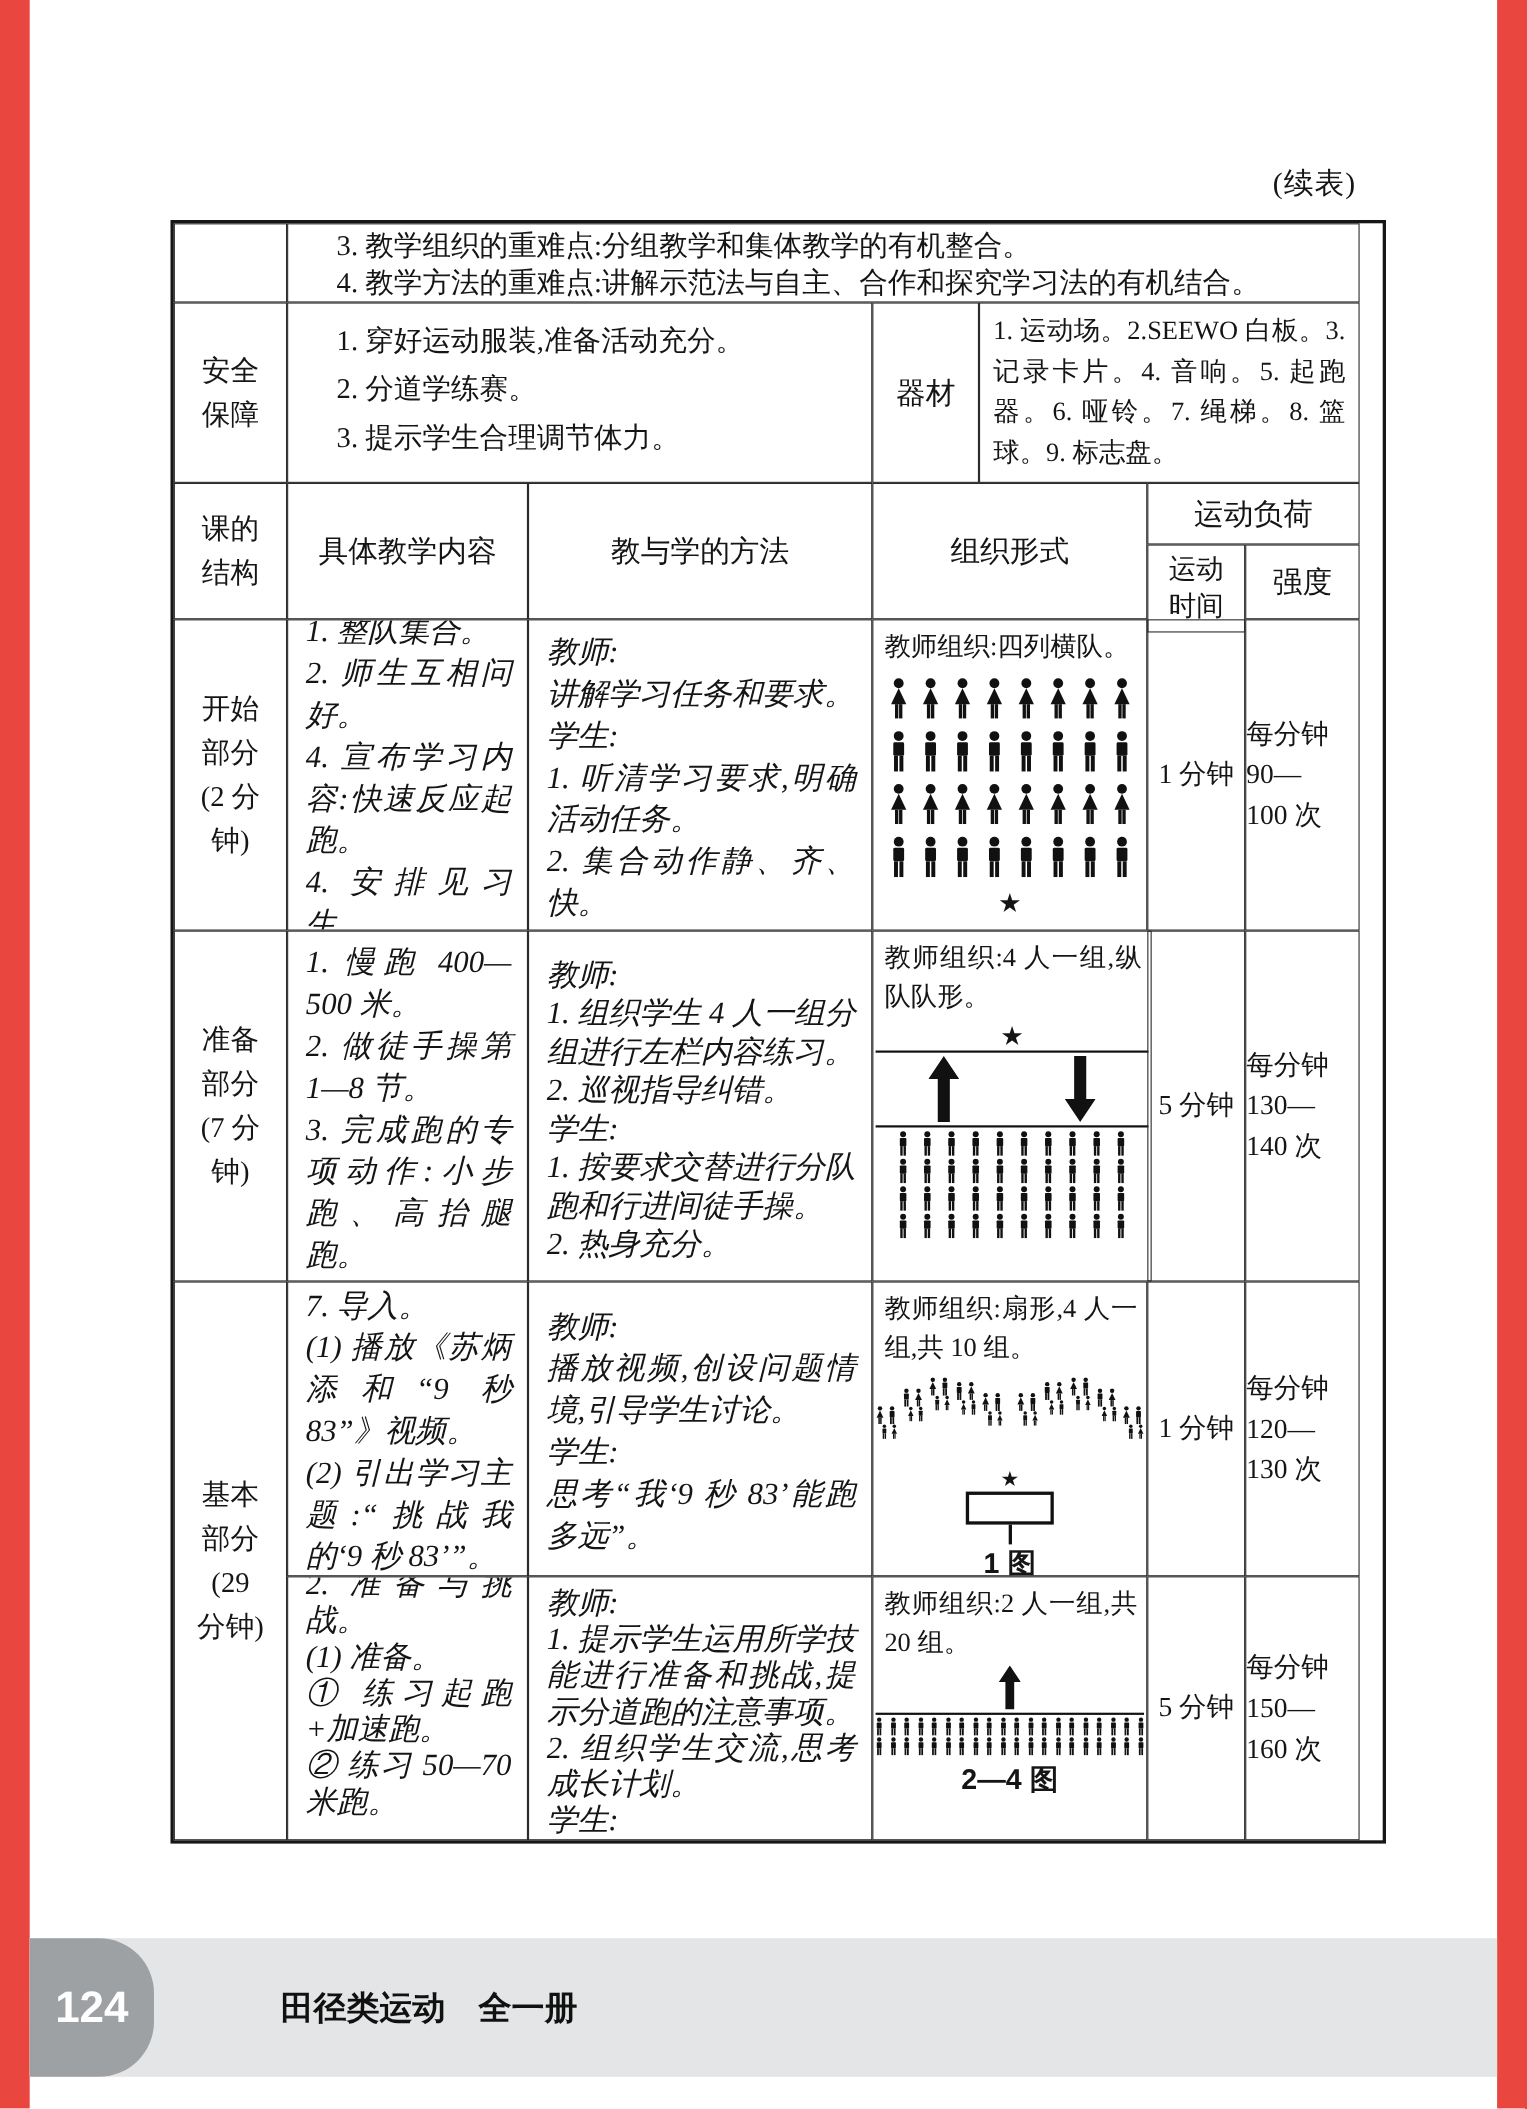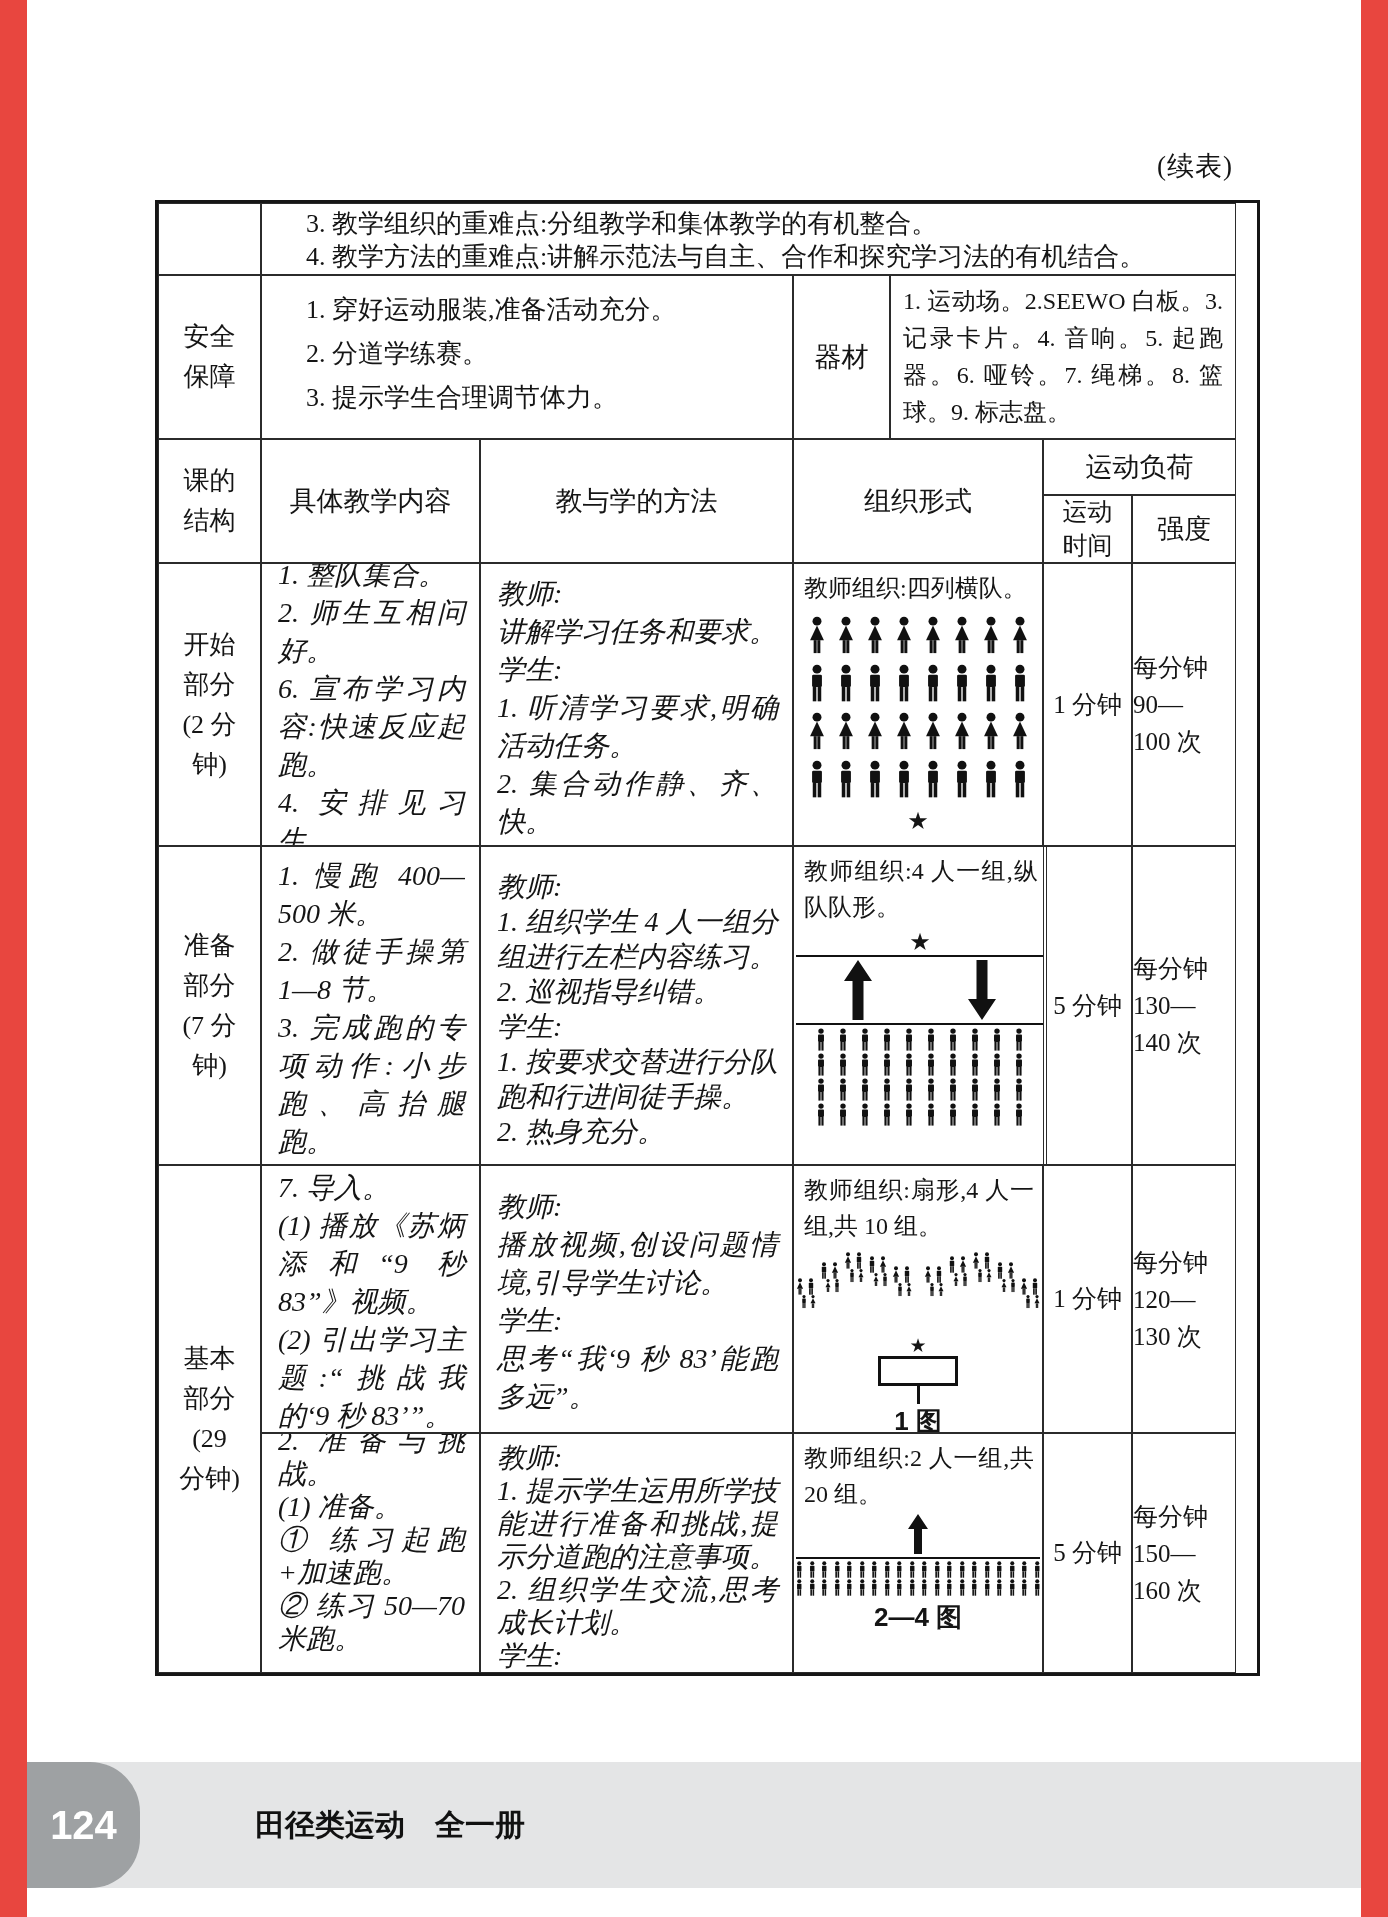--- a/index.html
+++ b/index.html
@@ -101,34 +101,34 @@
     </div>
     <div class="cell hdr" style="left:322px;top:236px;width:313px;height:124px;">
       <span>教与学的方法</span>
     </div>
     <div class="cell hdr" style="left:635px;top:236px;width:250px;height:124px;">
       <span>组织形式</span>
     </div>
     <div class="cell hdr" style="left:885px;top:236px;width:193px;height:56px;">
       <span>运动负荷</span>
     </div>
-    <div class="cell lbl" style="left:885px;top:292px;width:89px;height:68px;font-size:25px;line-height:34px;">
+    <div class="cell lbl" style="left:885px;top:292px;width:89px;height:80px;font-size:25px;line-height:34px;">
       <span class="lbl-inner w56" style="width:52px;">运动时间</span>
     </div>
     <div class="cell hdr" style="left:974px;top:292px;width:104px;height:68px;">
       <span>强度</span>
     </div>
 
     <div class="cell lbl" style="left:0;top:360px;width:103px;height:283px;">
       <span class="lbl-inner">开始部分(2 分钟)</span>
     </div>
     <div class="cell lines vcenter body-txt" style="left:103px;top:360px;width:219px;height:283px;">
         <div>1. 整队集合。</div>
         <div>2. 师生互相问好。</div>
-        <div>6. 宣布学习内容:快速反应起跑。</div>
+        <div>4. 宣布学习内容:快速反应起跑。</div>
         <div>4. 安排见习生。</div>
       </div>
     <div class="cell lines vcenter body-txt" style="left:322px;top:360px;width:313px;height:283px;">
         <div>教师:</div>
         <div>讲解学习任务和要求。</div>
         <div>学生:</div>
         <div>1. 听清学习要求,明确活动任务。</div>
         <div>2. 集合动作静、齐、快。</div>
       </div>
     <div class="cell org1" style="left:635px;top:360px;width:250px;height:283px;">

